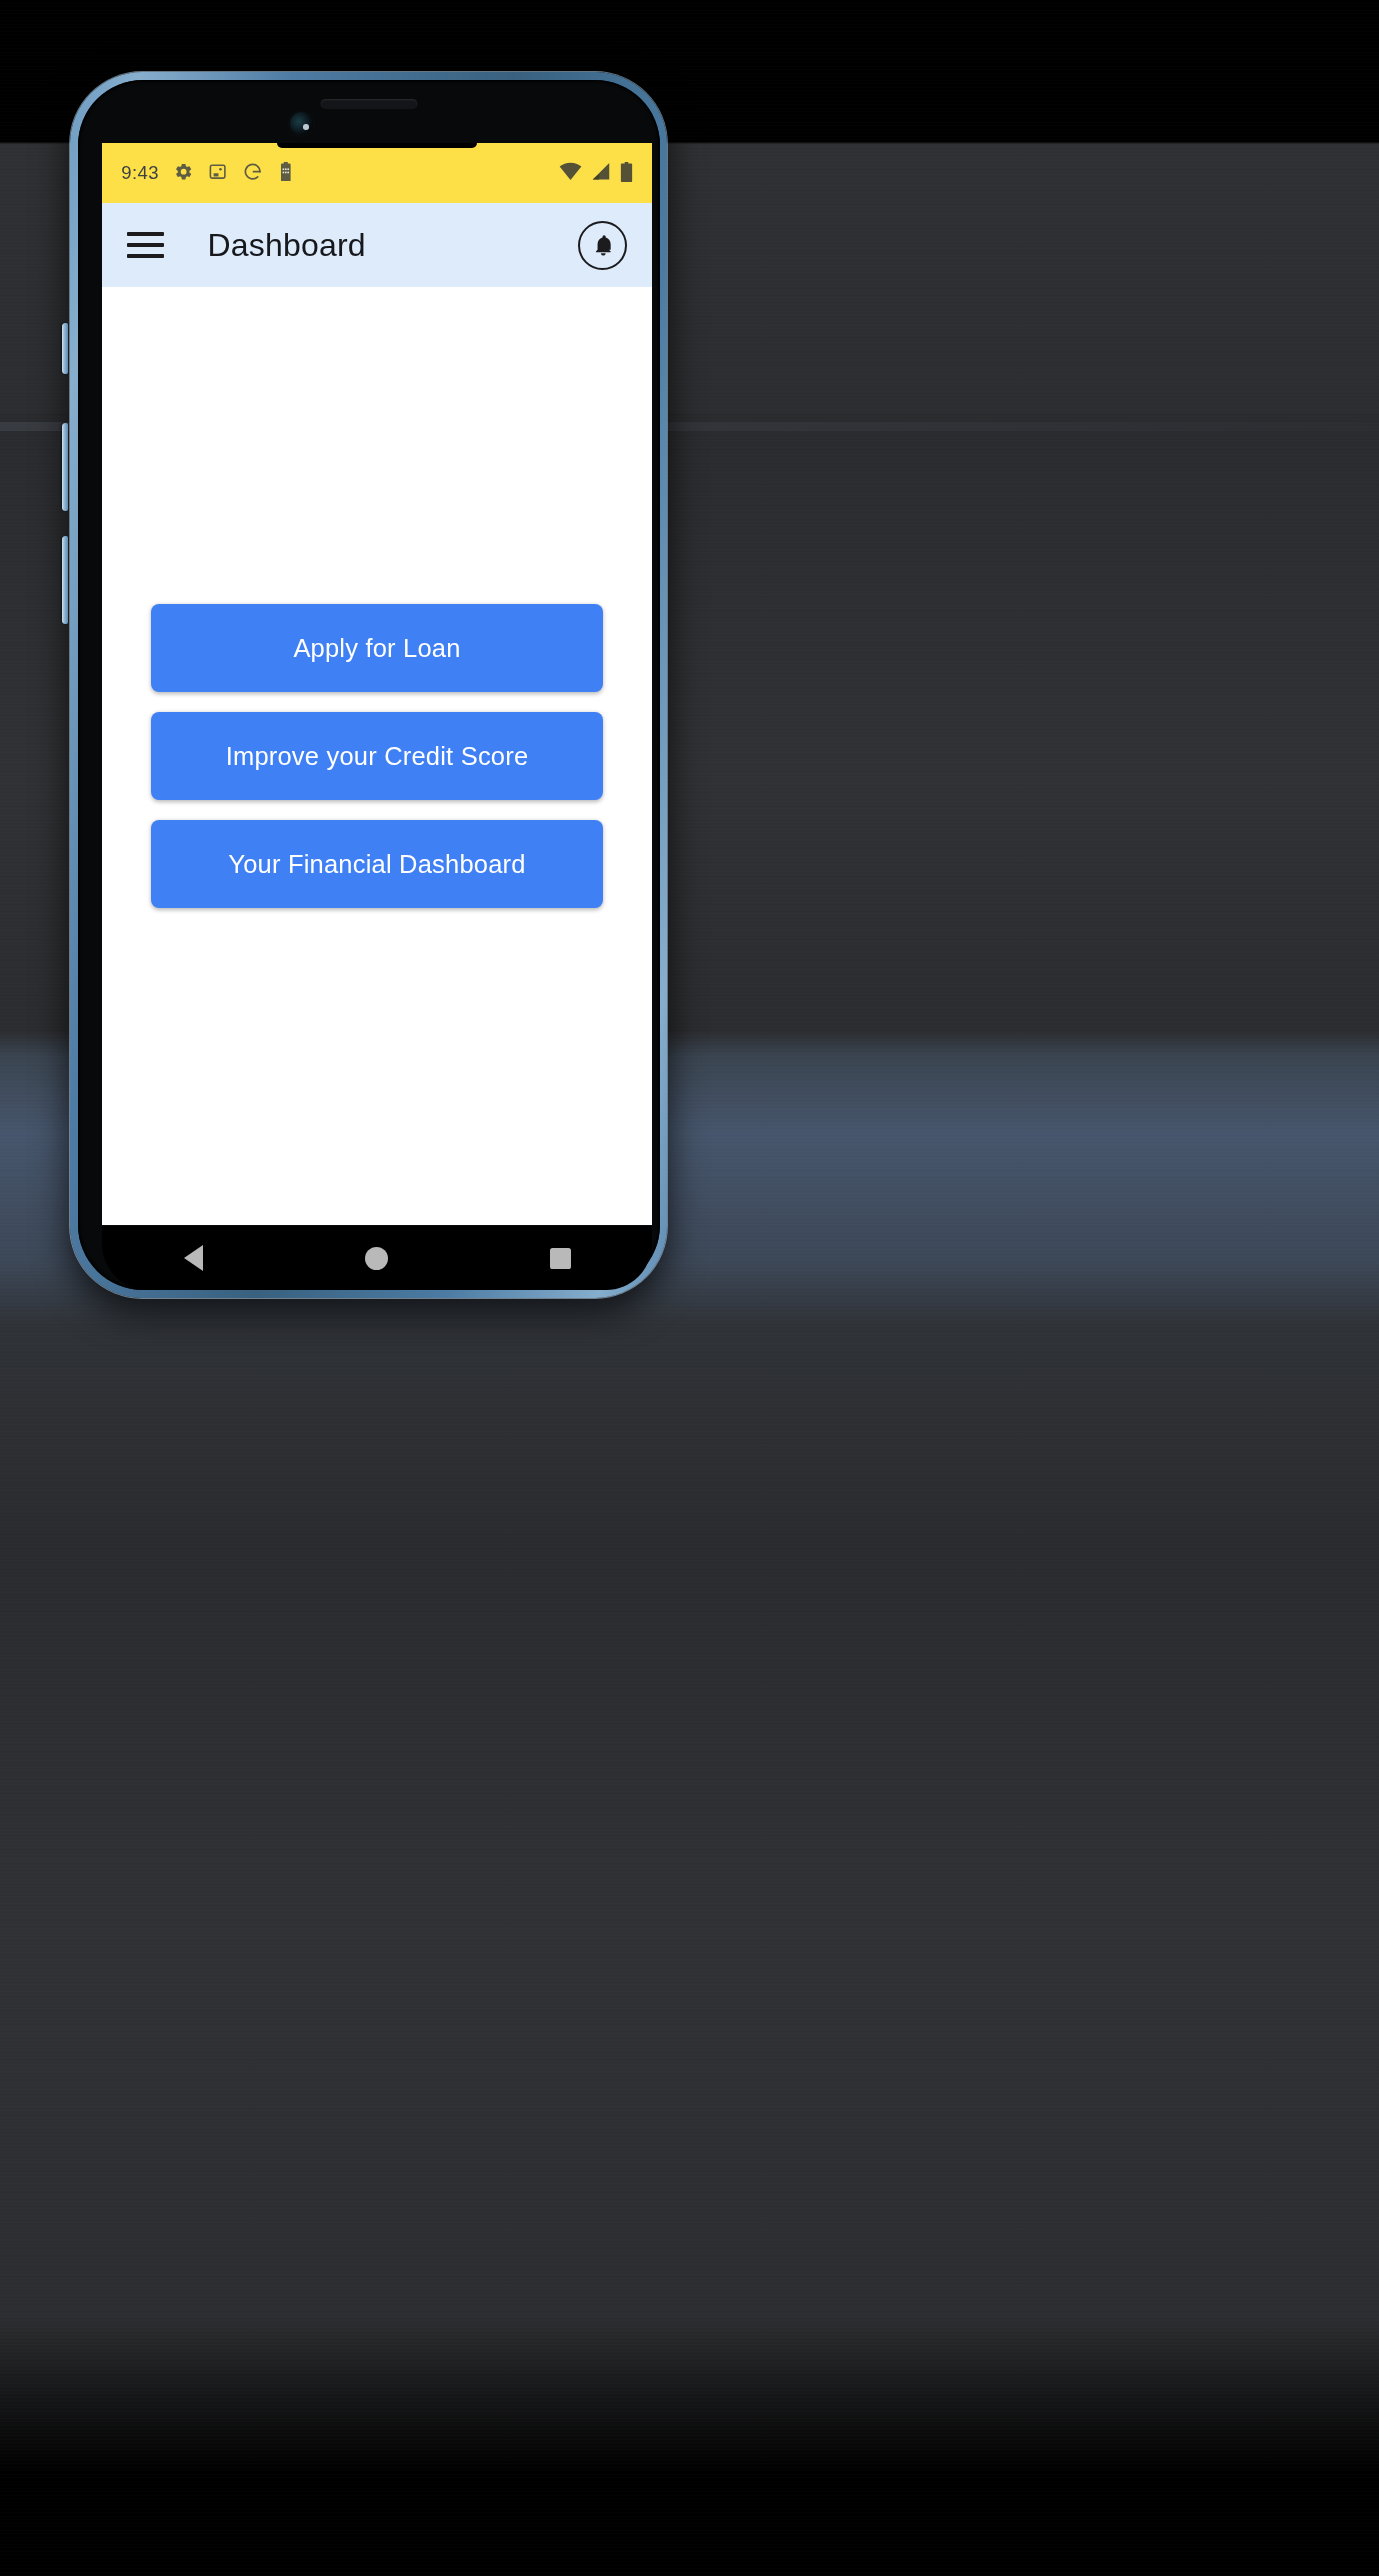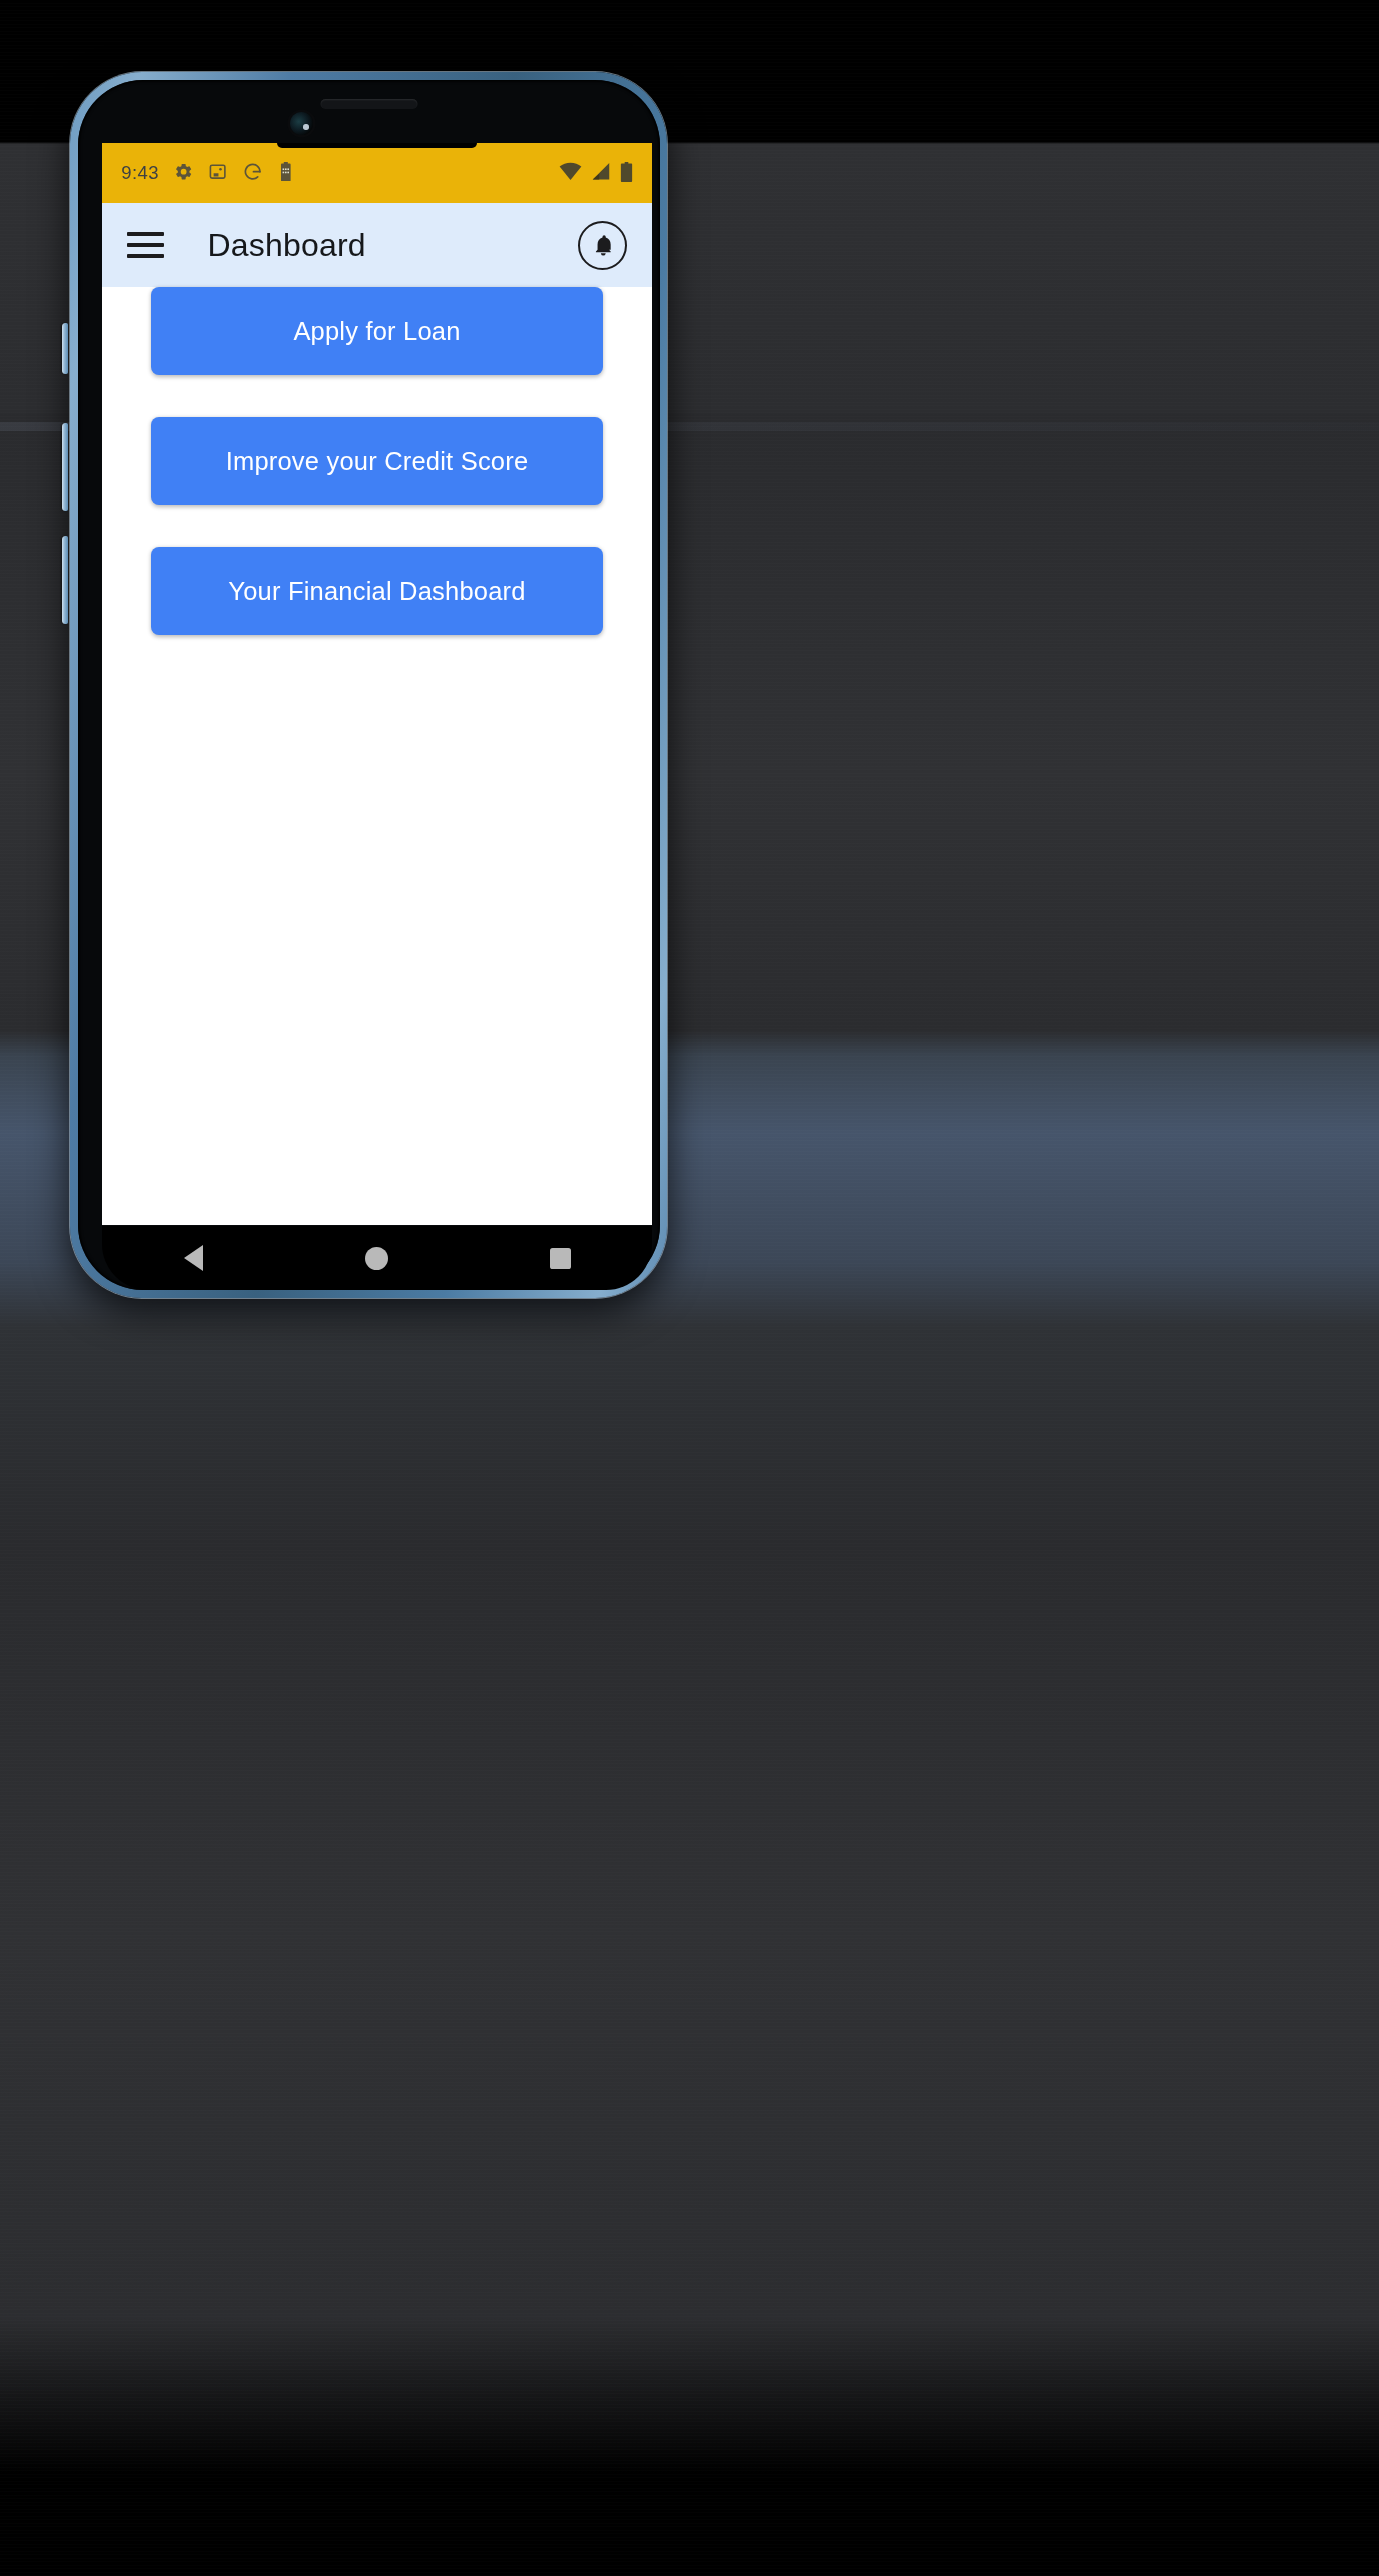--- a/index.html
+++ b/index.html
@@ -129,21 +129,21 @@
     background: linear-gradient(90deg, #cfe0ee 0%, #8fb4d2 45%, #5d8cb3 100%);
     box-shadow: -0.9px 0 1.8px rgba(0,0,0,0.45);
   }
   #btn-silent { top: 251px; height: 51px; }
   #btn-vol-up { top: 351px; height: 88px; }
   #btn-vol-dn { top: 464px; height: 88px; }
 
   
   #statusbar {
     height: 60px;
-    background: #eab308;
+    background: #fde047;
     display: flex;
     padding: 0 19.3px 0 19.3px;
     position: relative;
   }
   
   #statusbar::before {
     content: "";
     position: absolute;
     top: 0;
     left: 50%;
@@ -216,21 +216,22 @@
     flex: 0 0 auto;
   }
 
   
   #content {
     background: #ffffff;
     height: calc(1082px - 60px - 84px);
     display: flex;
     flex-direction: column;
     align-items: center;
-    gap: 42px;
+    justify-content: center;
+    gap: 20px;
     padding: 0 49px;
   }
   .action-btn {
     width: 100%;
     height: 88px;
     border: none;
     border-radius: 8px;
     background: #4080f5;
     color: #ffffff;
     font-size: 25.5px;

